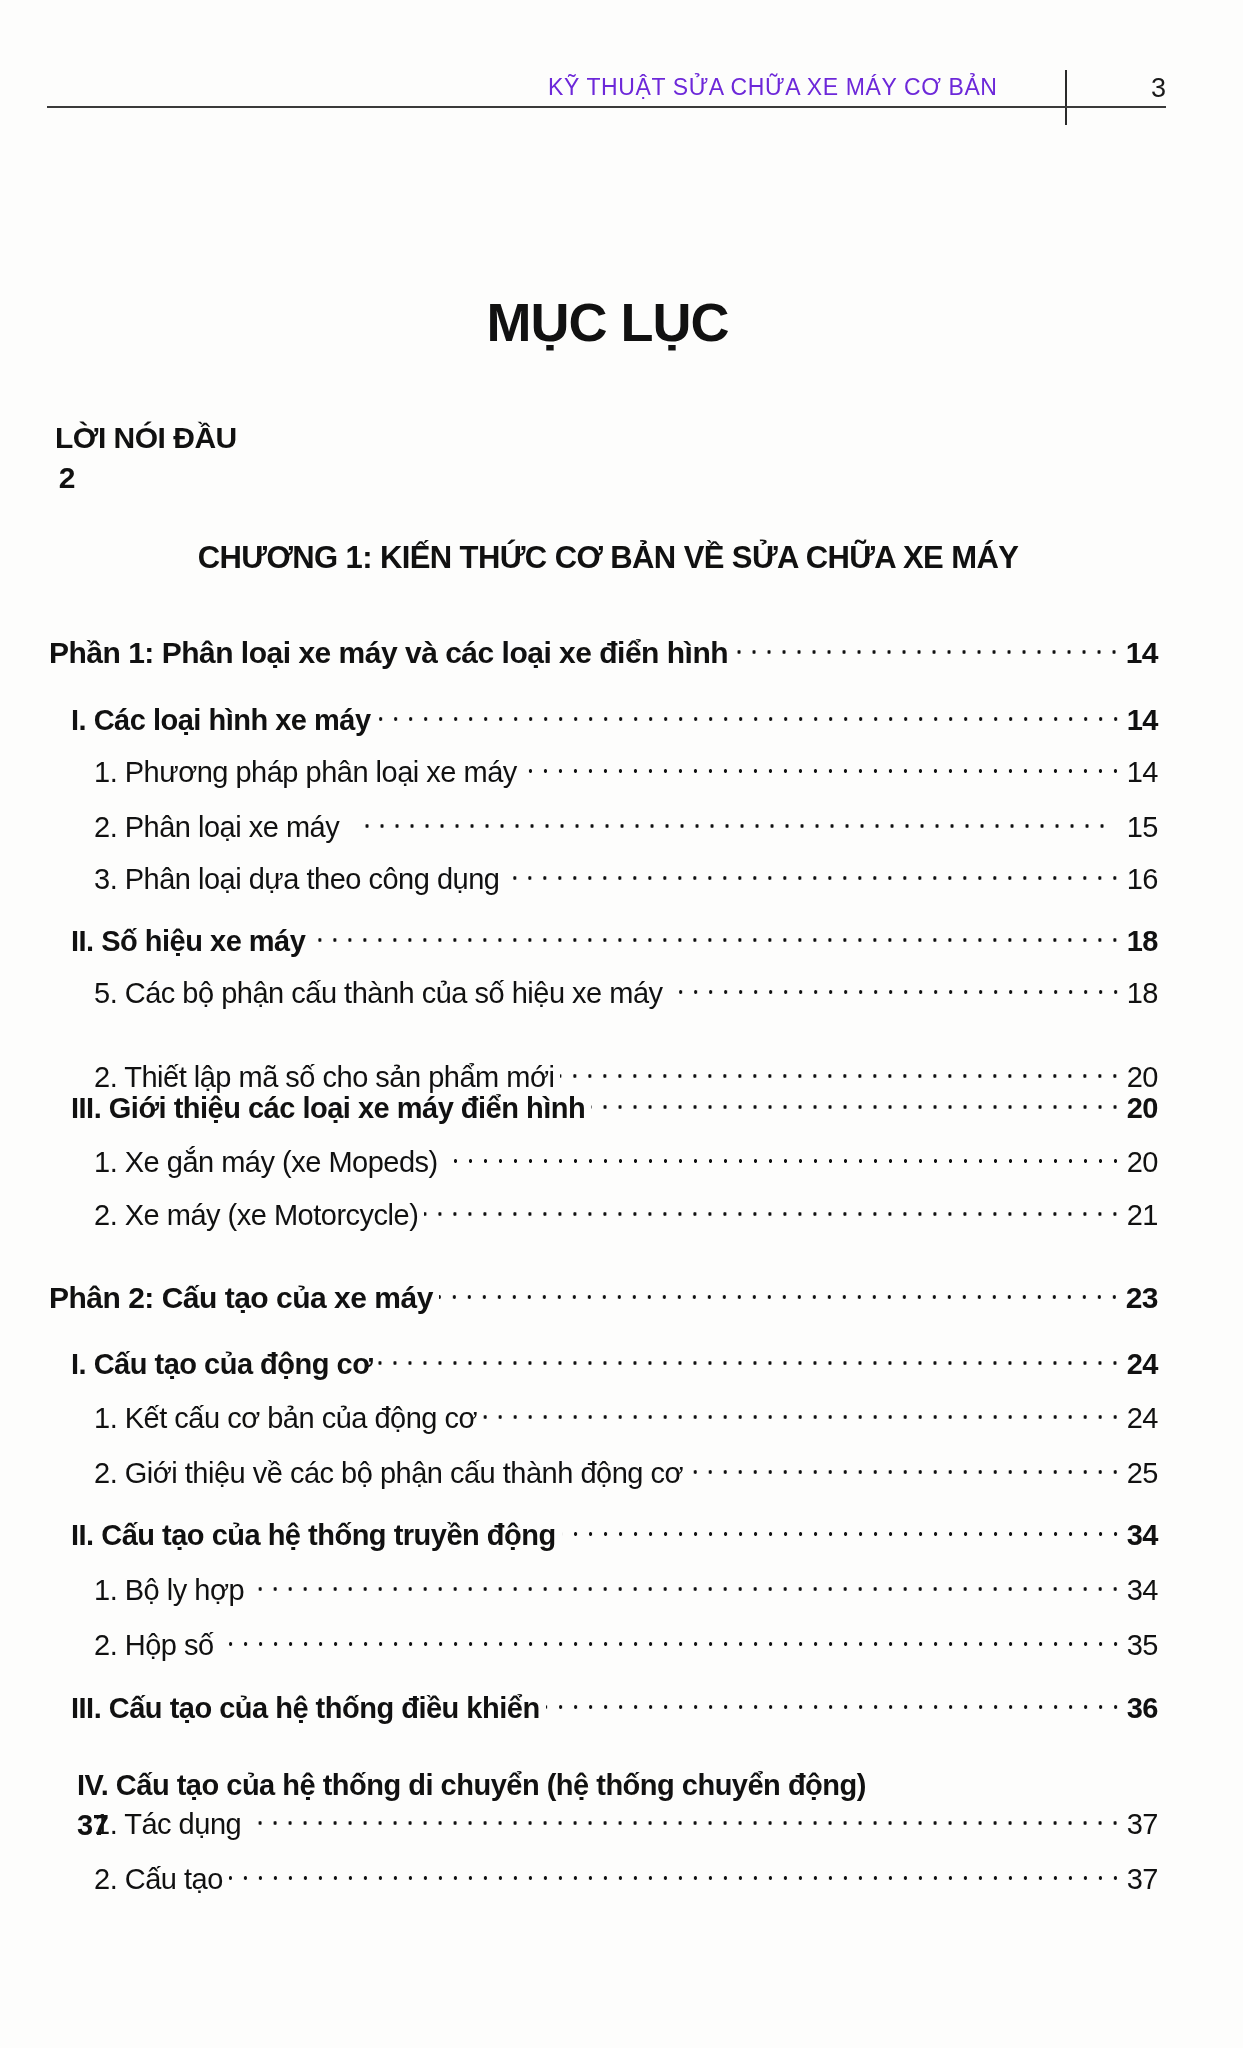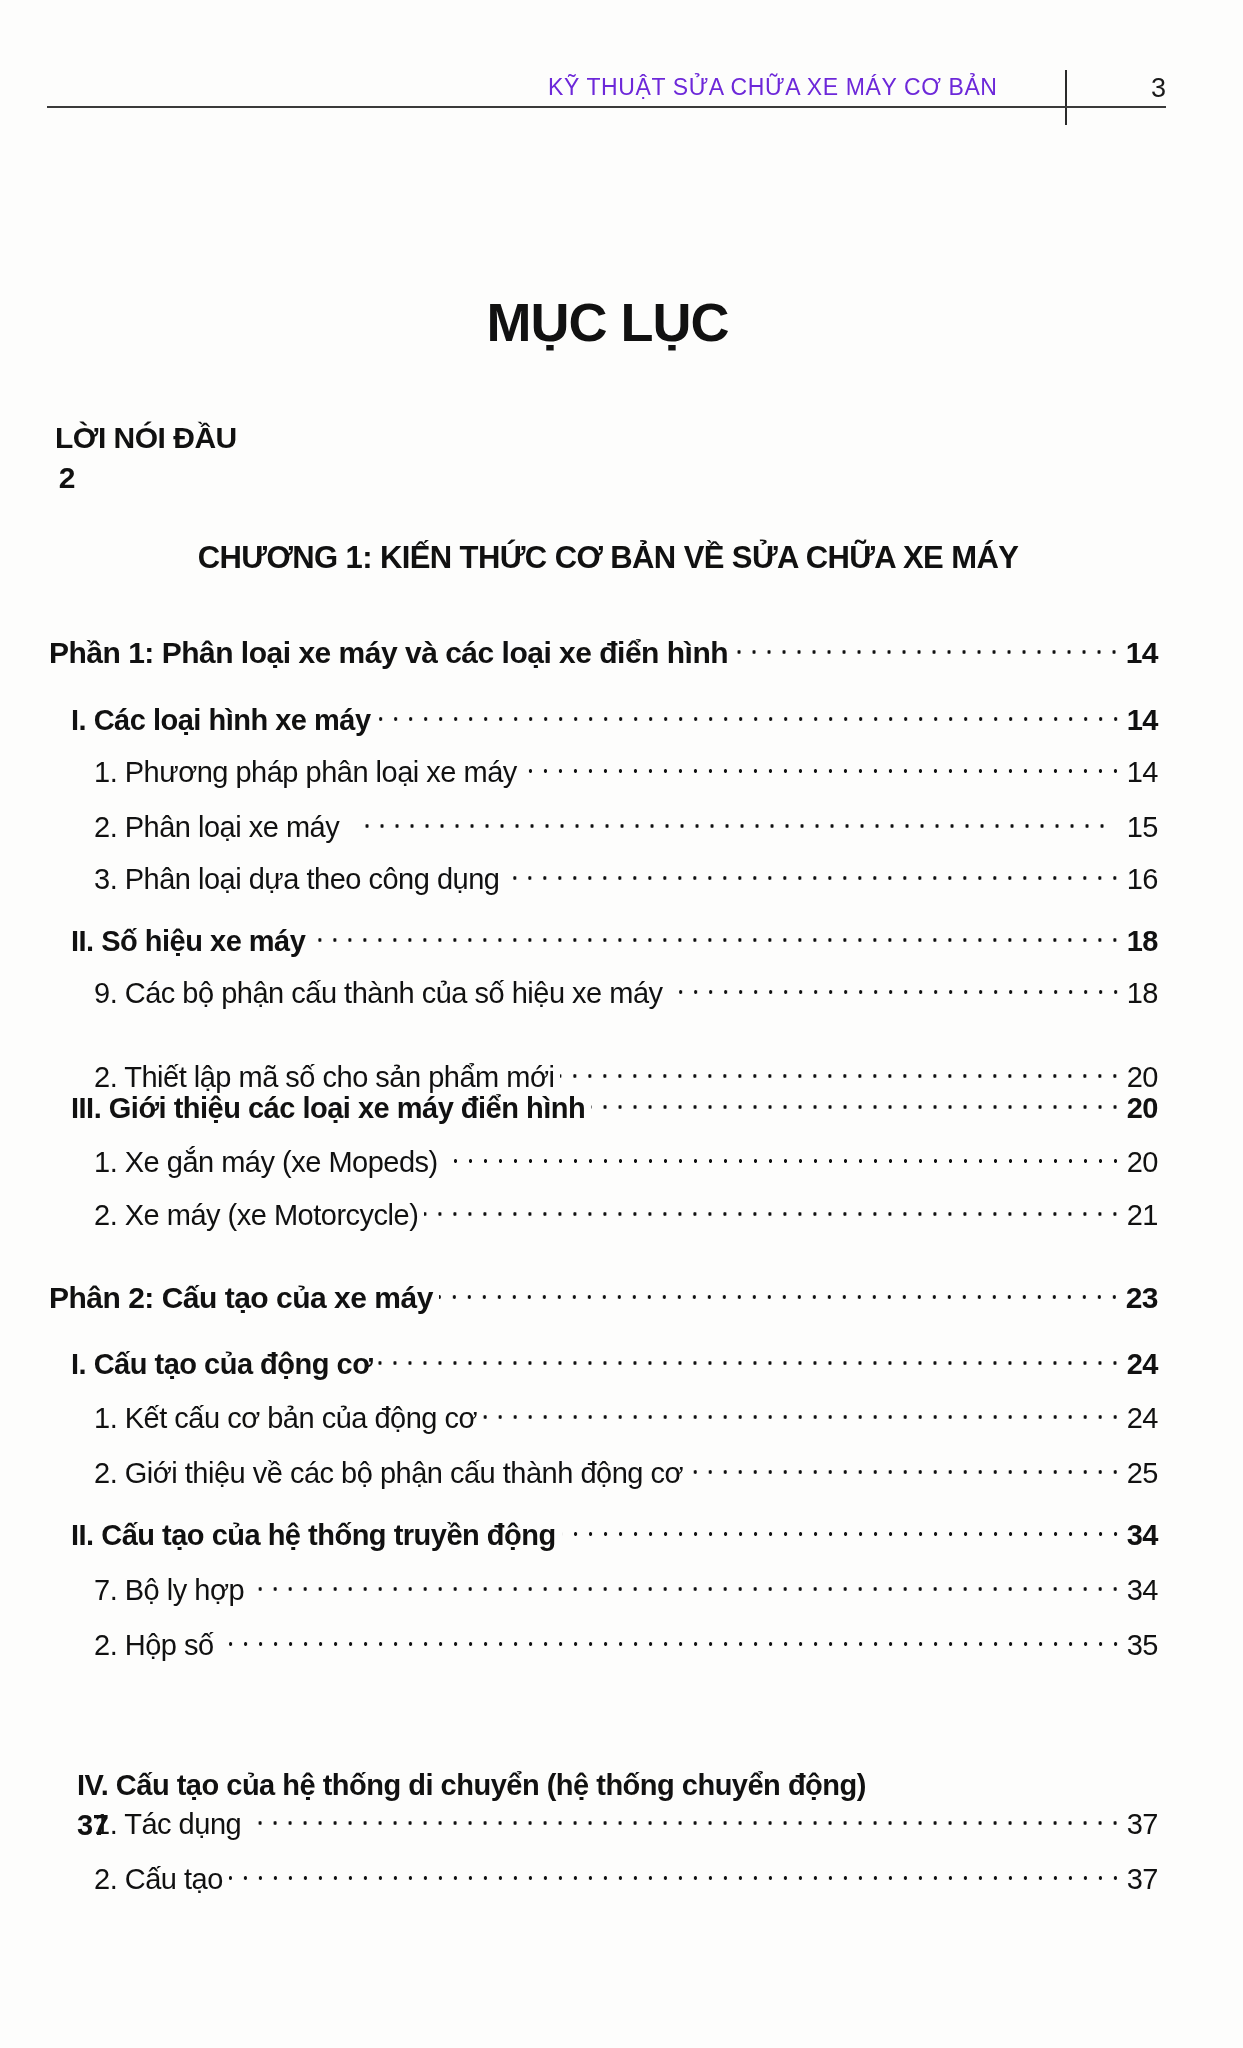--- a/index.html
+++ b/index.html
@@ -100,21 +100,21 @@
     <span class="toc-label">3. Phân loại dựa theo công dụng</span>
     <span class="toc-leader"></span>
     <span class="toc-page">16</span>
   </div>
   <div class="toc-row lvl1" style="top:911px;">
     <span class="toc-label">II. Số hiệu xe máy</span>
     <span class="toc-leader"></span>
     <span class="toc-page">18</span>
   </div>
   <div class="toc-row lvl2" style="top:963px;">
-    <span class="toc-label">9. Các bộ phận cấu thành của số hiệu xe máy</span>
+    <span class="toc-label">5. Các bộ phận cấu thành của số hiệu xe máy</span>
     <span class="toc-leader"></span>
     <span class="toc-page">18</span>
   </div>
   <div class="toc-row lvl2" style="top:1047px;">
     <span class="toc-label">2. Thiết lập mã số cho sản phẩm mới</span>
     <span class="toc-leader"></span>
     <span class="toc-page">20</span>
   </div>
   <div class="toc-row lvl1" style="top:1078px;">
     <span class="toc-label">III. Giới thiệu các loại xe máy điển hình</span>
@@ -150,28 +150,33 @@
     <span class="toc-label">2. Giới thiệu về các bộ phận cấu thành động cơ</span>
     <span class="toc-leader"></span>
     <span class="toc-page">25</span>
   </div>
   <div class="toc-row lvl1" style="top:1505px;">
     <span class="toc-label">II. Cấu tạo của hệ thống truyền động</span>
     <span class="toc-leader"></span>
     <span class="toc-page">34</span>
   </div>
   <div class="toc-row lvl2" style="top:1560px;">
-    <span class="toc-label">7. Bộ ly hợp</span>
+    <span class="toc-label">1. Bộ ly hợp</span>
     <span class="toc-leader"></span>
     <span class="toc-page">34</span>
   </div>
   <div class="toc-row lvl2" style="top:1615px;">
     <span class="toc-label">2. Hộp số</span>
     <span class="toc-leader"></span>
     <span class="toc-page">35</span>
+  </div>
+  <div class="toc-row lvl1" style="top:1678px;">
+    <span class="toc-label">III. Cấu tạo của hệ thống điều khiển</span>
+    <span class="toc-leader"></span>
+    <span class="toc-page">36</span>
   </div>
   <div class="toc-row lvl1" style="top:1765px;flex-direction:column;">
     <span class="toc-label">IV. Cấu tạo của hệ thống di chuyển (hệ thống chuyển động)</span>
     <span class="toc-leader"></span>
     <span class="toc-page">37</span>
   </div>
   <div class="toc-row lvl2" style="top:1794px;">
     <span class="toc-label">1. Tác dụng</span>
     <span class="toc-leader"></span>
     <span class="toc-page">37</span>

